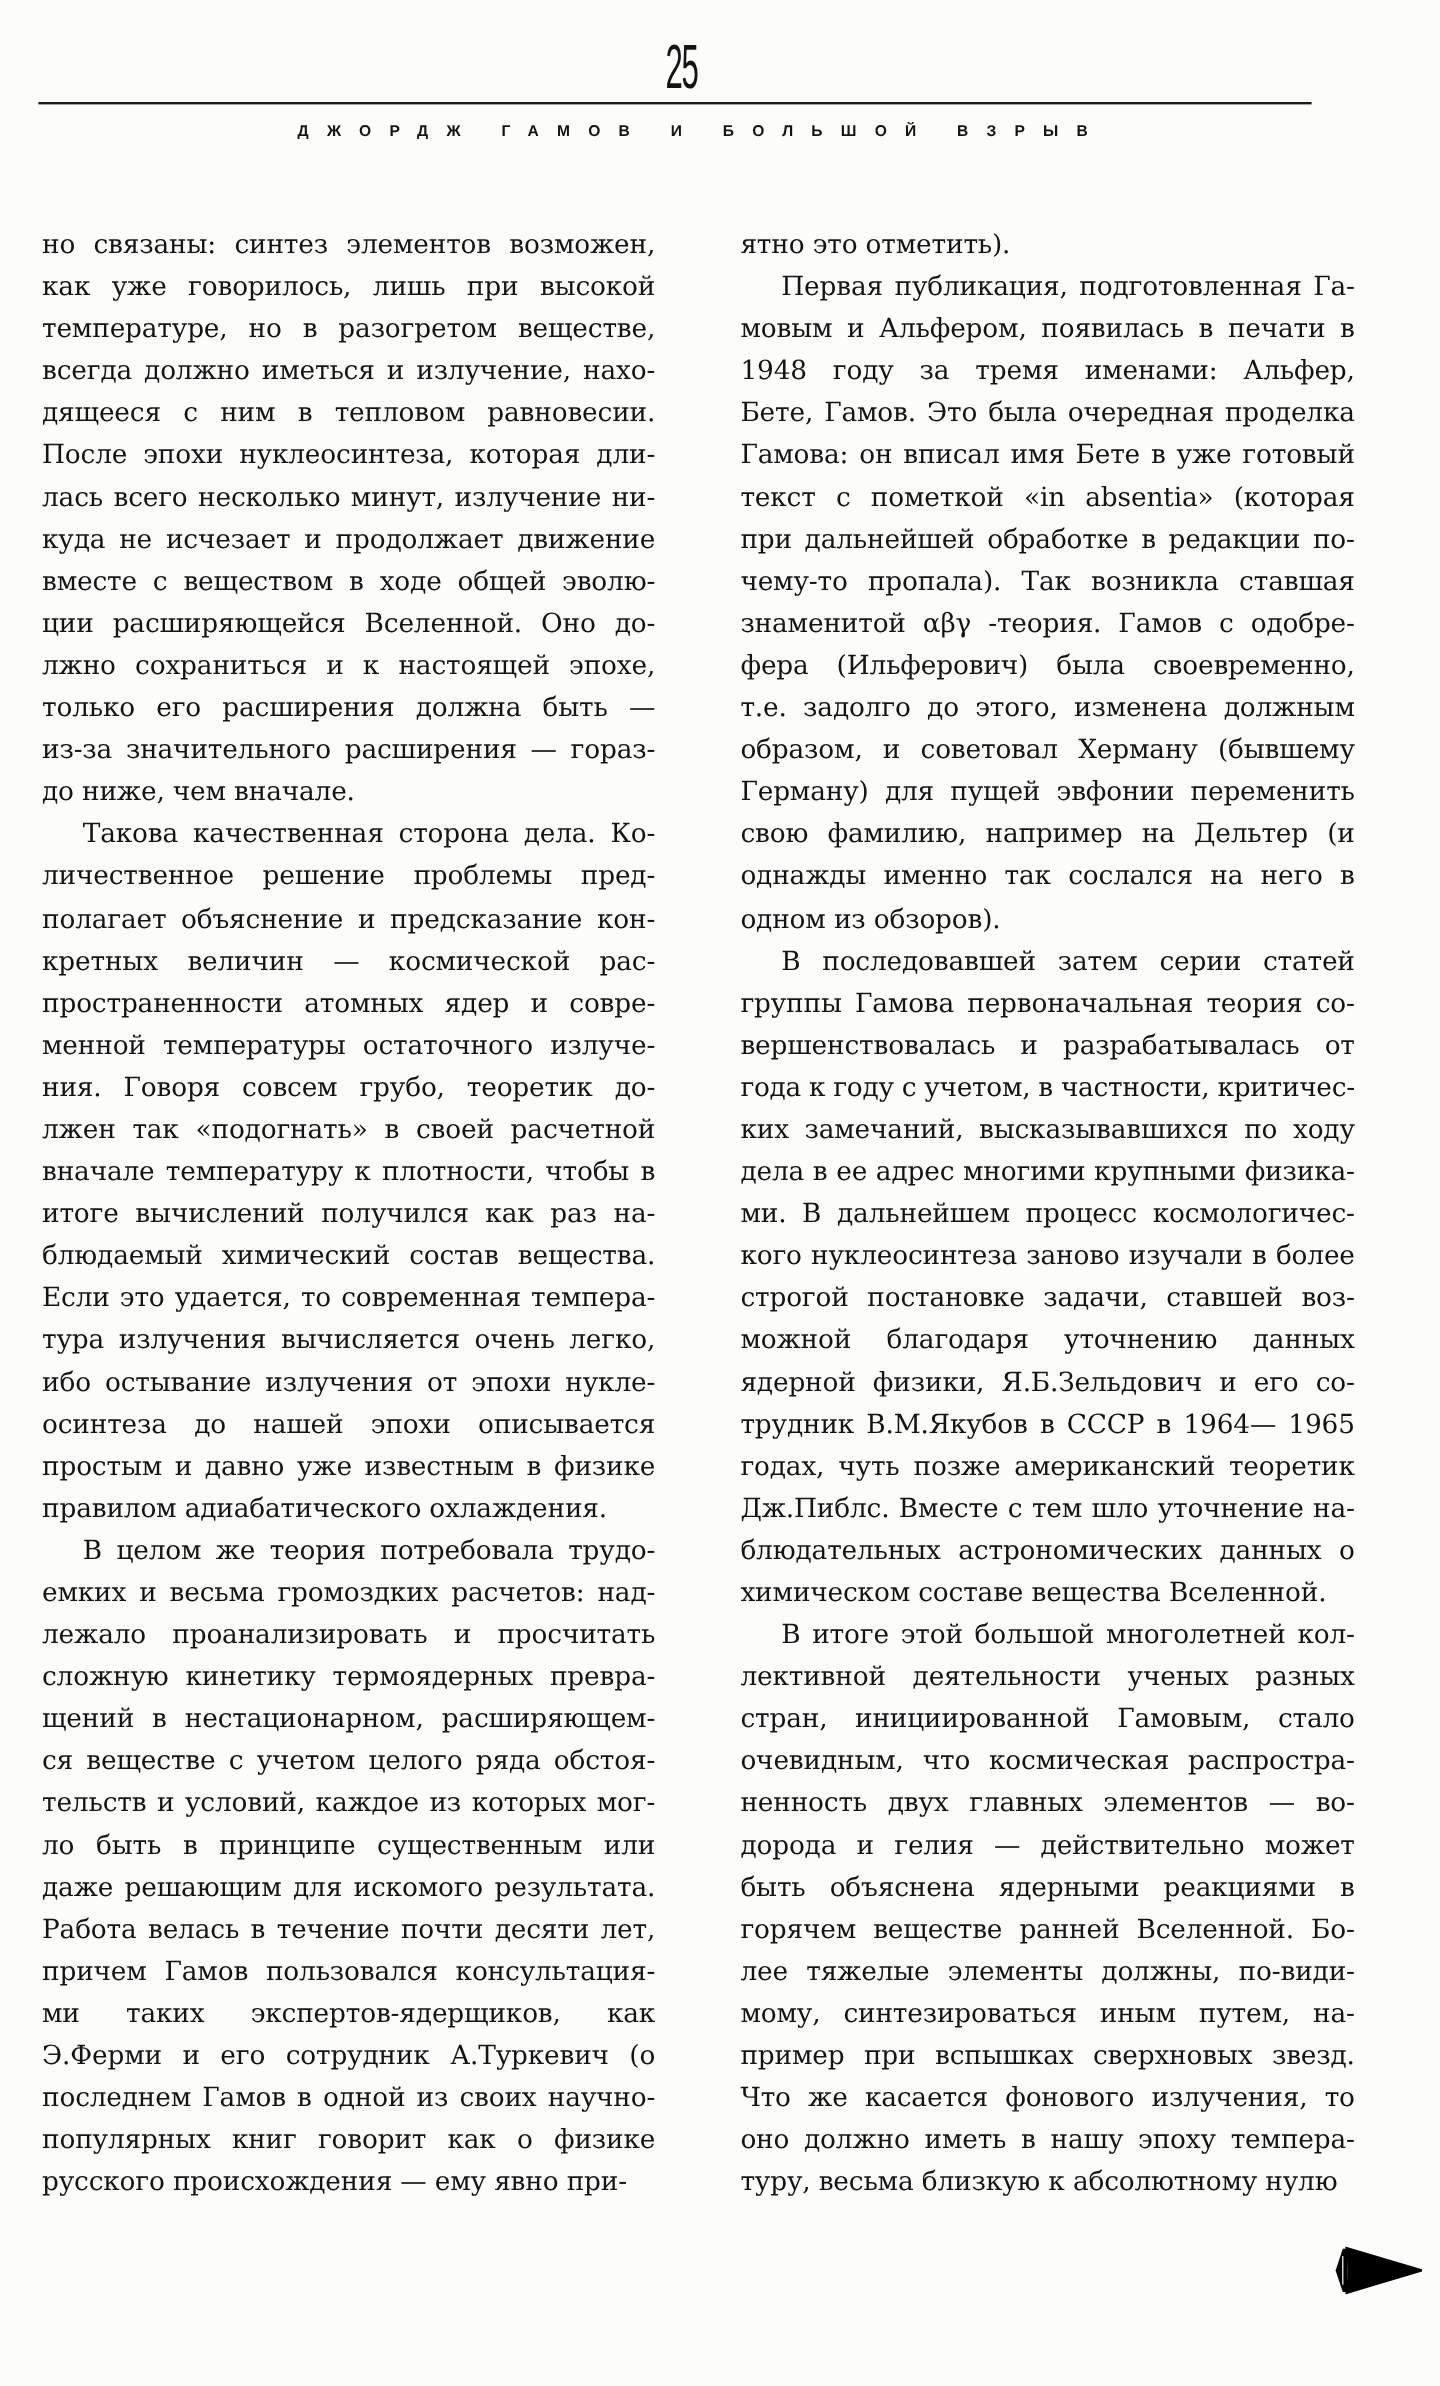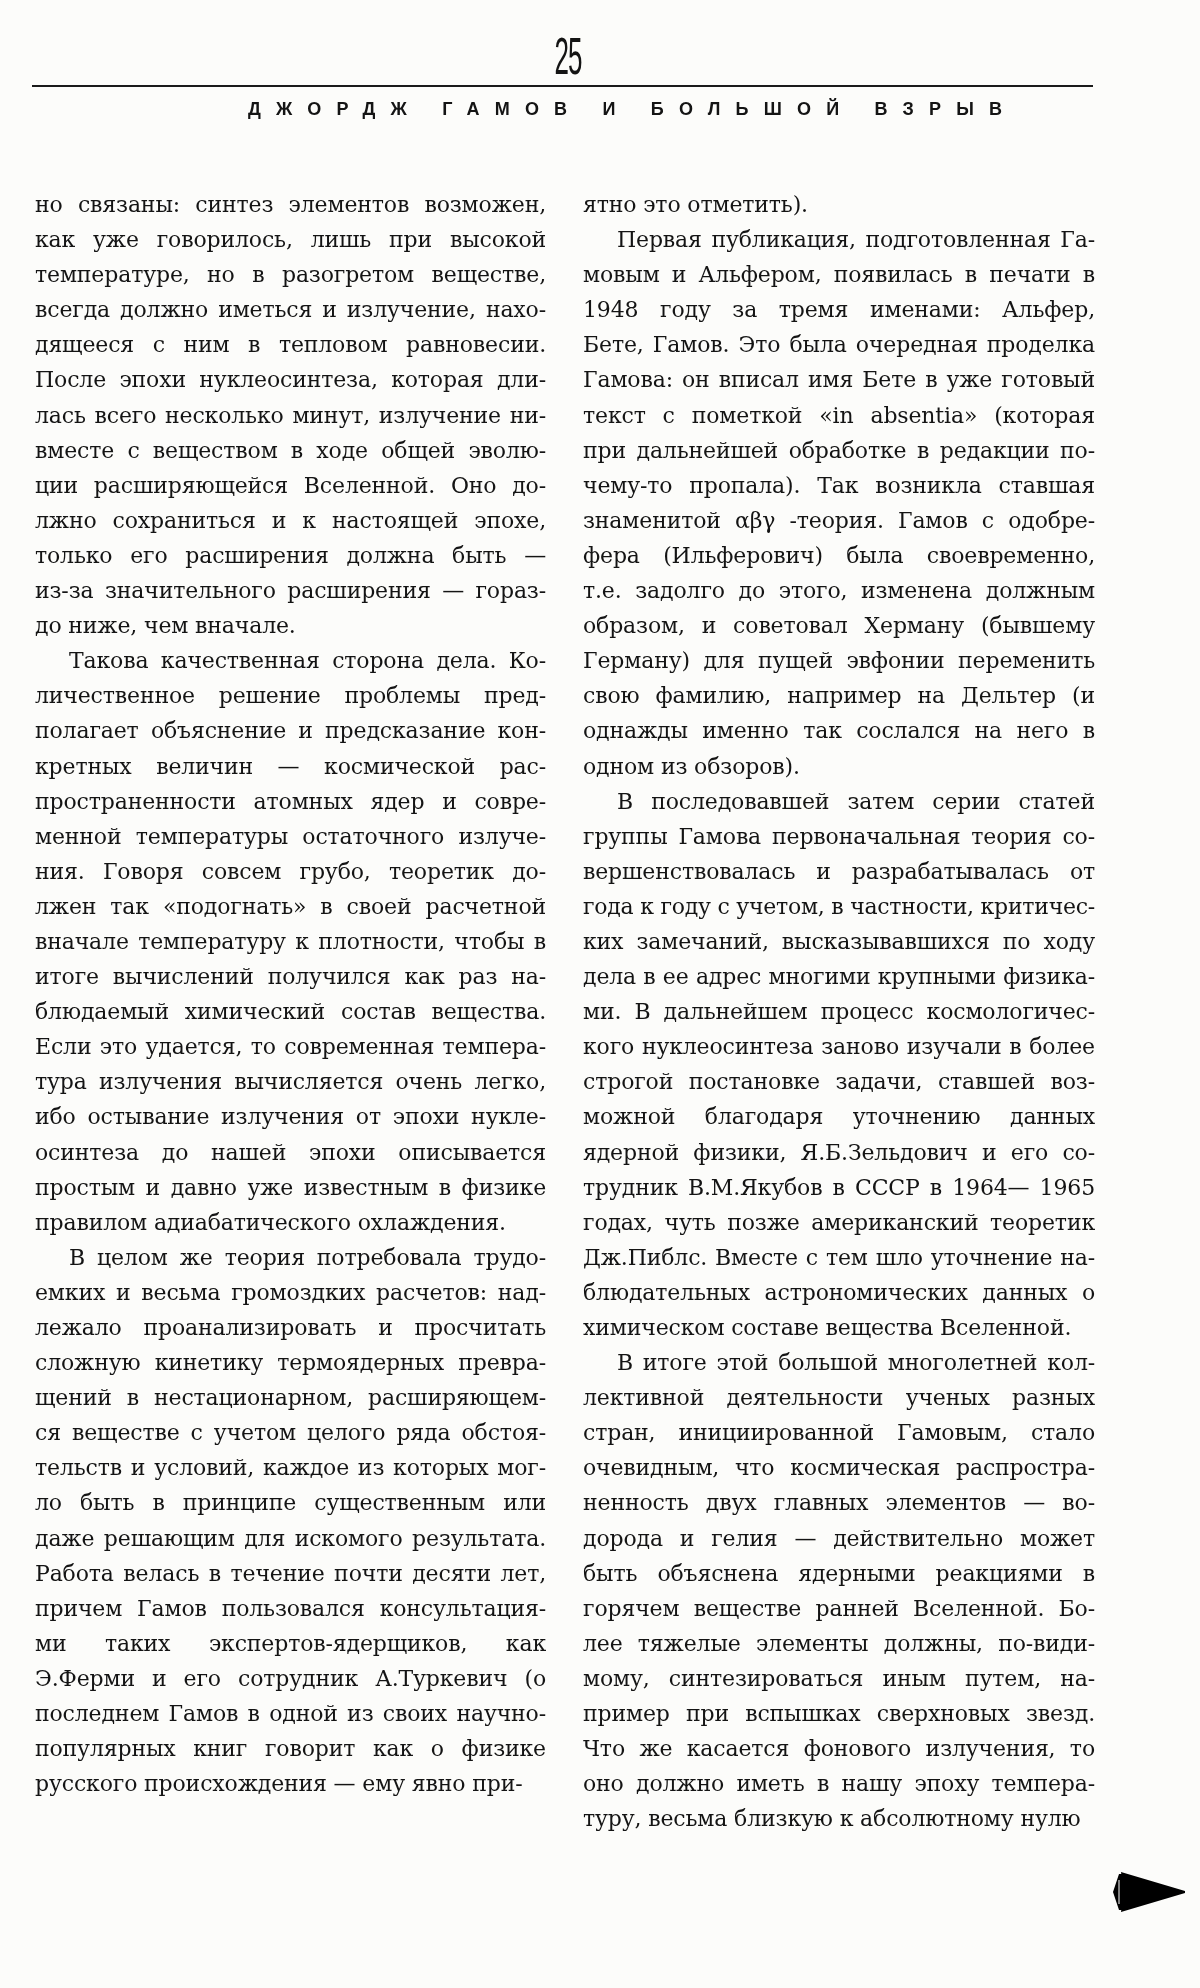--- a/index.html
+++ b/index.html
@@ -11,26 +11,26 @@
     position: absolute; left: 546px; top: 26px; width: 34px; height: 60px;
     font-family: "Liberation Sans", sans-serif; font-size: 52px; line-height: 60px;
     transform: scaleX(0.5); transform-origin: center; text-align: center; letter-spacing: -2px;
     font-weight: normal;
   }
   .header-rule {
     position: absolute; left: 32px; top: 85px; width: 1061px; height: 2px; background: #1a1a1a;
   }
   .running-head {
     position: absolute; left: 248px; top: 100px; width: 640px;
-    font-family: "Liberation Sans", sans-serif; font-weight: bold; font-size: 18px;
+    font-family: "Liberation Sans", sans-serif; font-weight: bold; font-size: 13px;
     letter-spacing: 15.2px; white-space: nowrap; line-height: 18px;
   }
   .column { position: absolute; top: 187px; }
   .col-left { left: 35px; width: 511px; }
-  .col-right { left: 583px; width: 512px; }
+  .col-right { left: 617px; width: 512px; }
   .line {
     display: block; height: 35.1px; line-height: 35.1px; font-size: 22px;
     text-align: justify; text-align-last: justify; white-space: nowrap; overflow: visible;
     letter-spacing: -0.15px;
   }
   .line.last { text-align-last: left; }
   .line.indent { text-indent: 34px; }
   .continue-arrow {
     position: absolute; left: 1111px; top: 1872px; width: 76px; height: 40px;
   }
@@ -44,20 +44,21 @@
 
 <div class="column col-left" id="col-0">
     <div>
       <span class="line">но связаны: синтез элементов возможен,</span>
       <span class="line">как уже говорилось, лишь при высокой</span>
       <span class="line">температуре, но в разогретом веществе,</span>
       <span class="line">всегда должно иметься и излучение, нахо-</span>
       <span class="line">дящееся с ним в тепловом равновесии.</span>
       <span class="line">После эпохи нуклеосинтеза, которая дли-</span>
       <span class="line">лась всего несколько минут, излучение ни-</span>
+      <span class="line">куда не исчезает и продолжает движение</span>
       <span class="line">вместе с веществом в ходе общей эволю-</span>
       <span class="line">ции расширяющейся Вселенной. Оно до-</span>
       <span class="line">лжно сохраниться и к настоящей эпохе,</span>
       <span class="line">только его расширения должна быть —</span>
       <span class="line">из-за значительного расширения — гораз-</span>
       <span class="line last">до ниже, чем вначале.</span>
     </div>
     <div>
       <span class="line indent">Такова качественная сторона дела. Ко-</span>
       <span class="line">личественное решение проблемы пред-</span>

